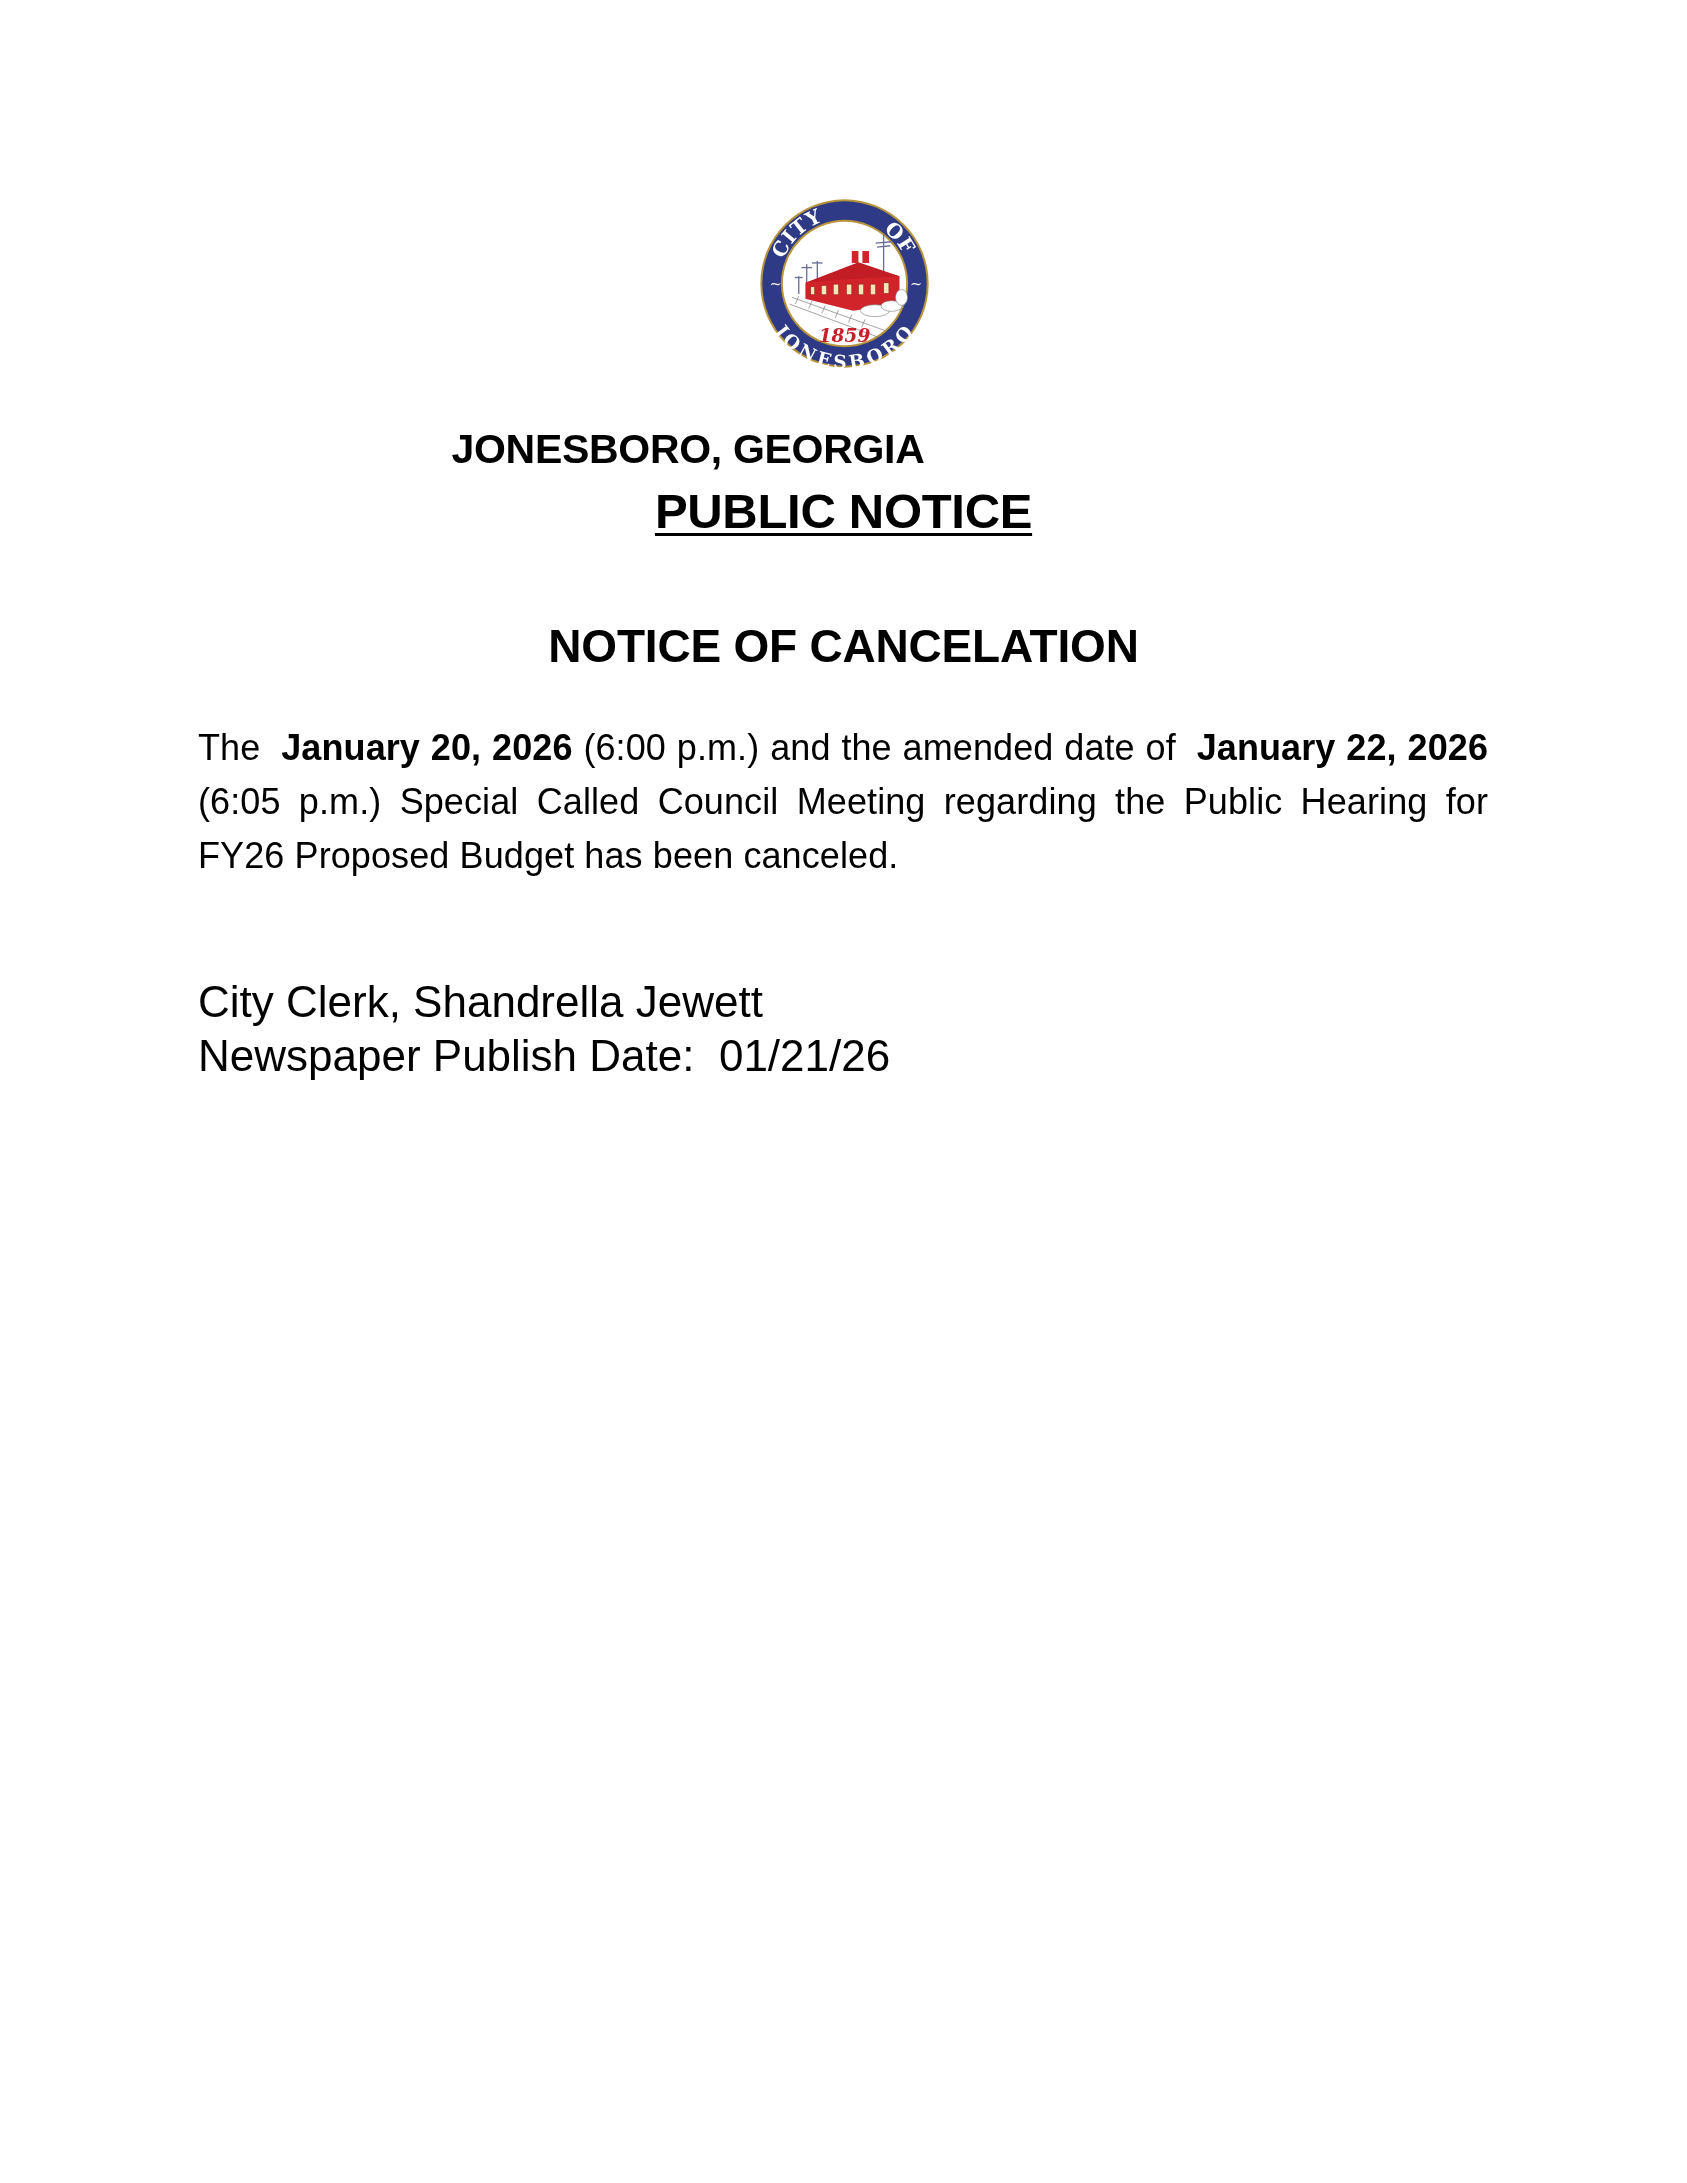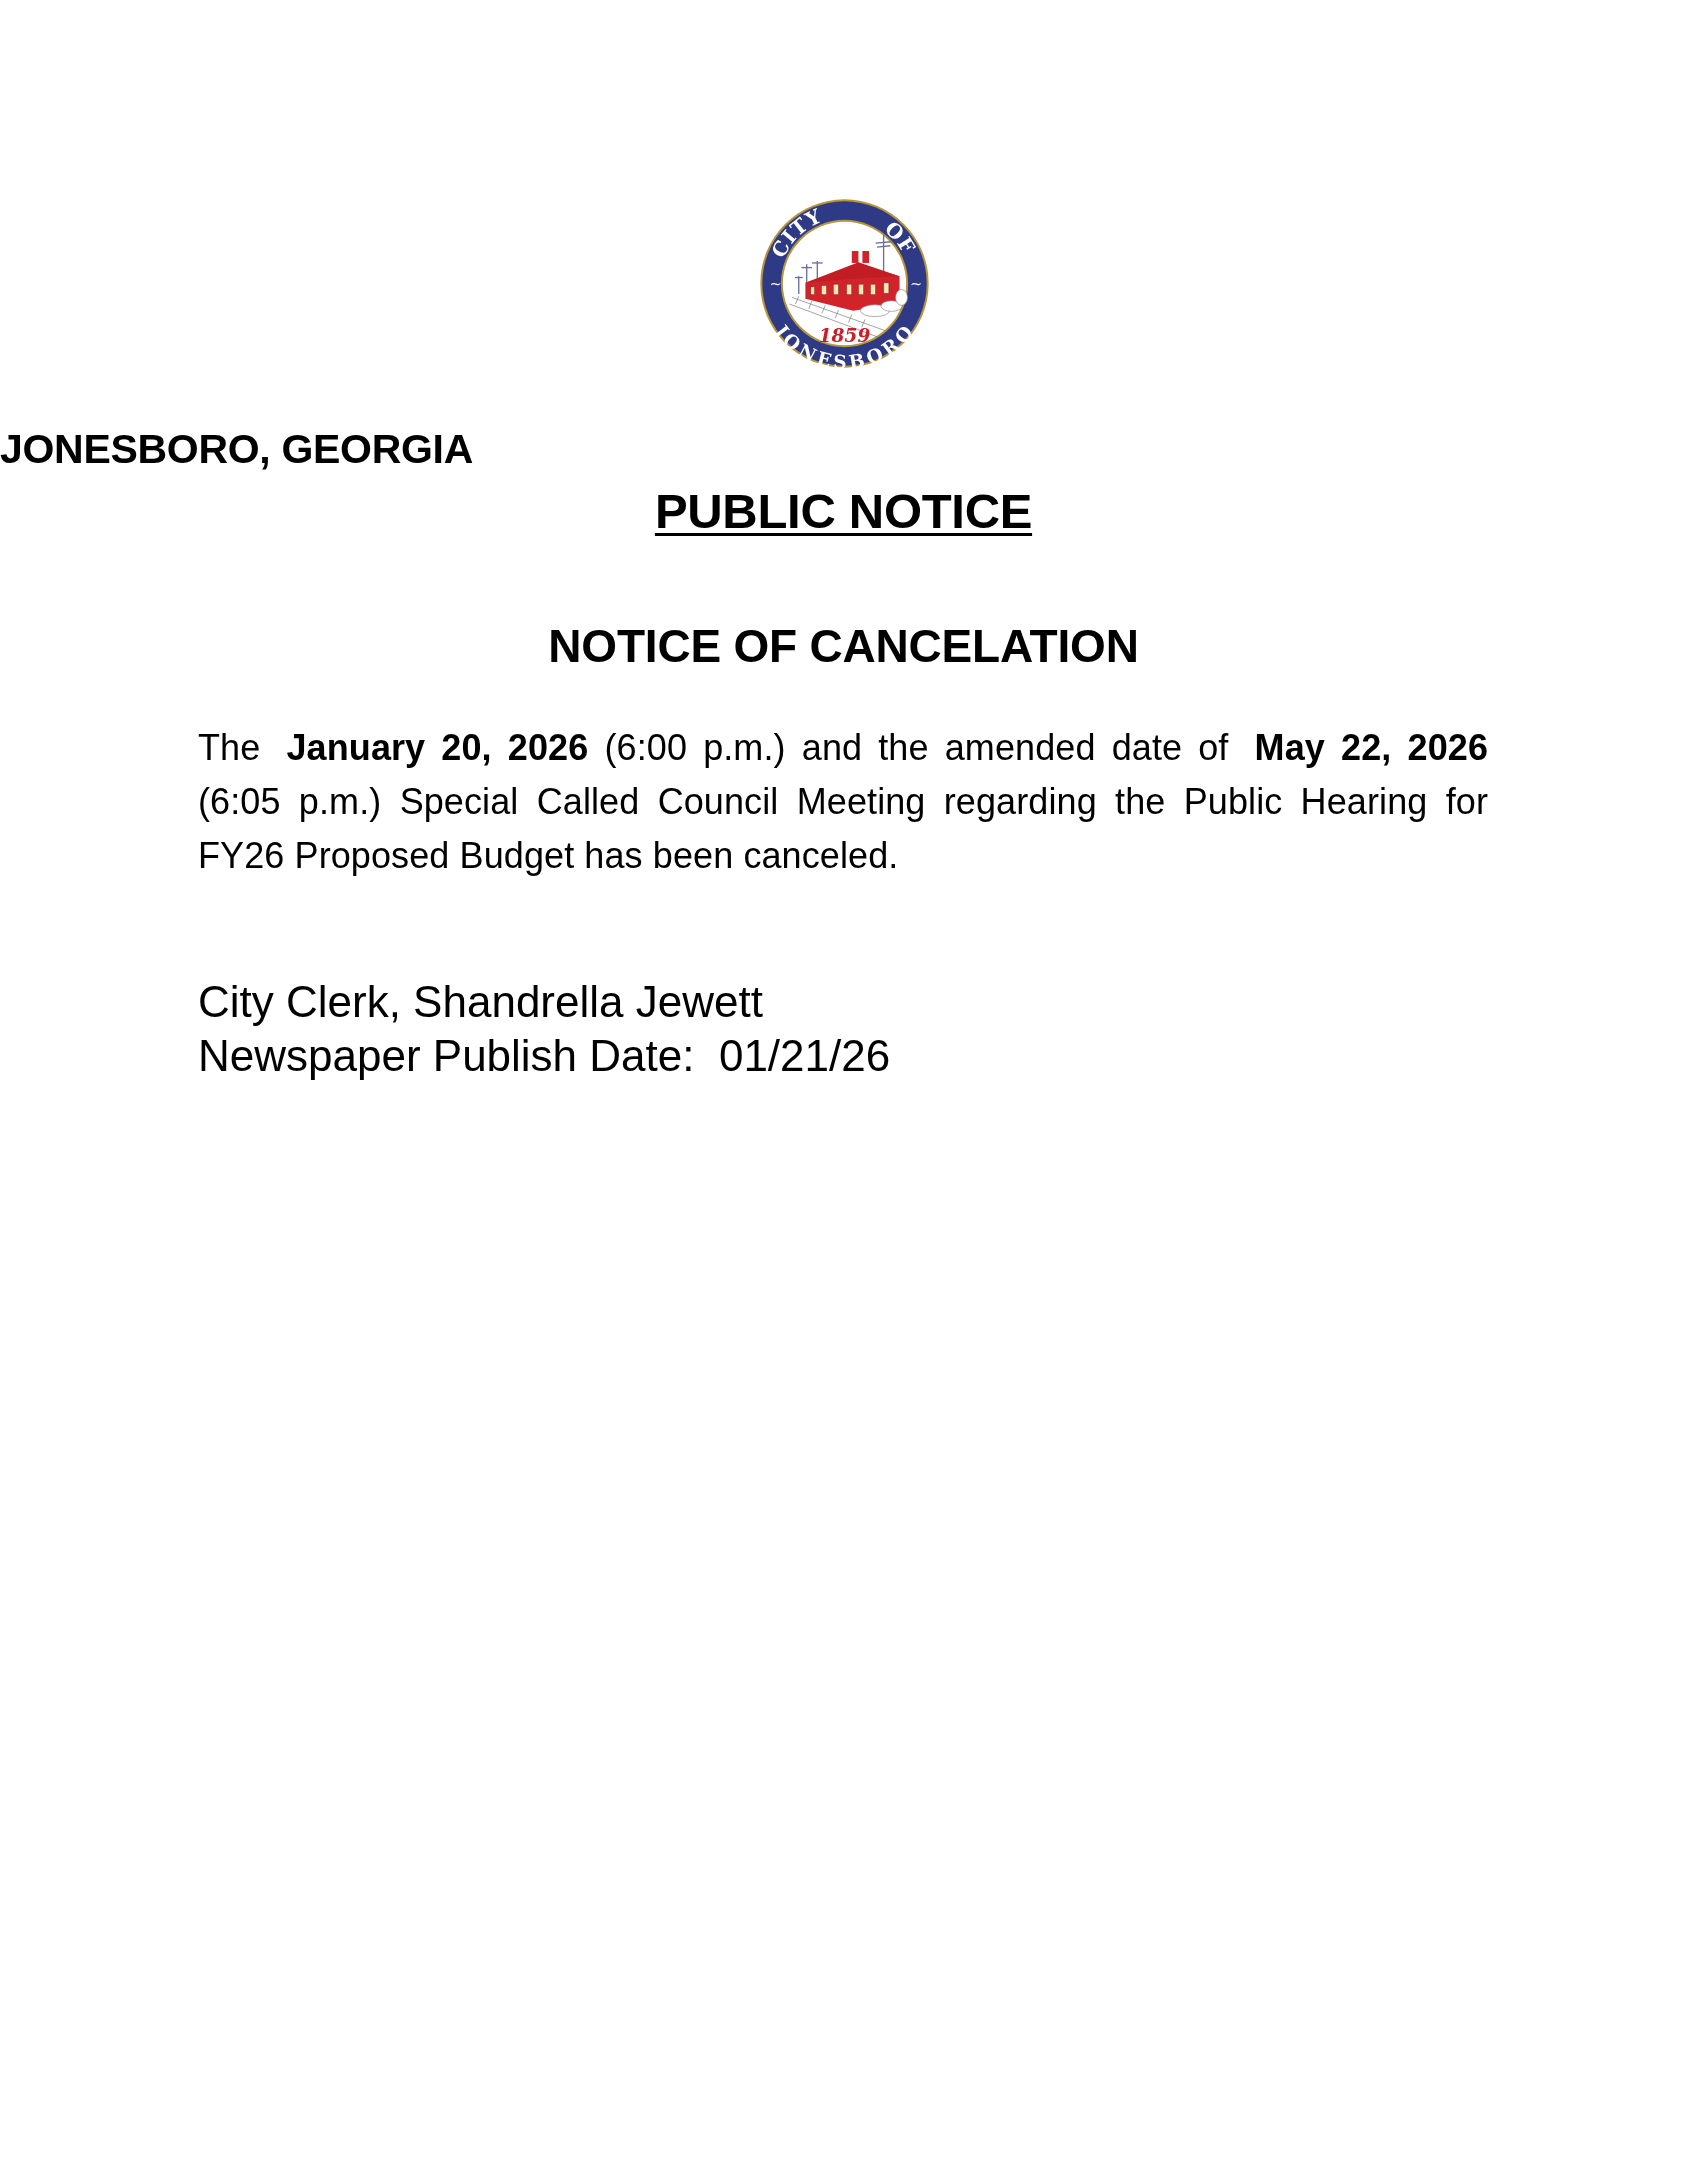--- a/index.html
+++ b/index.html
@@ -2,21 +2,21 @@
 <html style="font-size:10.6px"><head>
 <meta charset="utf-8">
 <style>
   html, body { margin: 0; padding: 0; background: #ffffff; }
   body { width: 1687px; height: 2183px; position: relative; overflow: hidden;
          font-family: "Liberation Sans", "DejaVu Sans", sans-serif; color: #000; }
   .page { position: absolute; left: 0; top: 0; width: 1687px; height: 2183px; background: #fff; }
 
   .logo { position: absolute; left: 759px; top: 198px; width: 171px; height: 171px; }
 
-  .heading-1 { position: absolute; left: 0; width: 1376px; 
+  .heading-1 { position: absolute; left: 0; width: 1376px; text-align: center;
                font-weight: bold; font-size: 41px; line-height: 62px; top: 418px; letter-spacing: -0.3px; }
   .heading-2 { position: absolute; left: 0; width: 1687px; text-align: center;
                font-weight: bold; font-size: 49px; line-height: 62px; top: 480px; letter-spacing: -0.3px; }
   .heading-2 span { text-decoration: underline; text-decoration-thickness: 2.6px; text-underline-offset: 5.3px; }
 
   .title { position: absolute; left: 0; width: 1687px; text-align: center;
            font-weight: bold; font-size: 46px; line-height: 66px; top: 613px; letter-spacing: -0.2px; }
 
   .body-para { position: absolute; left: 198px; width: 1290px; top: 721px;
                font-size: 36px; line-height: 54px; text-align: justify; text-align-last: left;
@@ -100,21 +100,21 @@
     </svg>
   </div>
 
   <div class="heading-1">JONESBORO, GEORGIA</div>
   <div class="heading-2">
     <span>PUBLIC NOTICE</span>
   </div>
 
   <div class="title">NOTICE OF CANCELATION</div>
 
-  <div class="body-para"><span>The </span><b>January 20, 2026</b><span> (6:00 p.m.) and the amended date of </span><b>May 22, 2026</b><span> (6:05 p.m.) Special Called Council Meeting regarding the Public Hearing for FY26 Proposed Budget has been canceled.</span></div>
+  <div class="body-para"><span>The </span><b>January 20, 2026</b><span> (6:00 p.m.) and the amended date of </span><b>January 22, 2026</b><span> (6:05 p.m.) Special Called Council Meeting regarding the Public Hearing for FY26 Proposed Budget has been canceled.</span></div>
 
   <div class="signature">
     <div>City Clerk, Shandrella Jewett</div>
     <div>Newspaper Publish Date:  01/21/26</div>
   </div>
 
 </div>
 
 
 </body></html>

